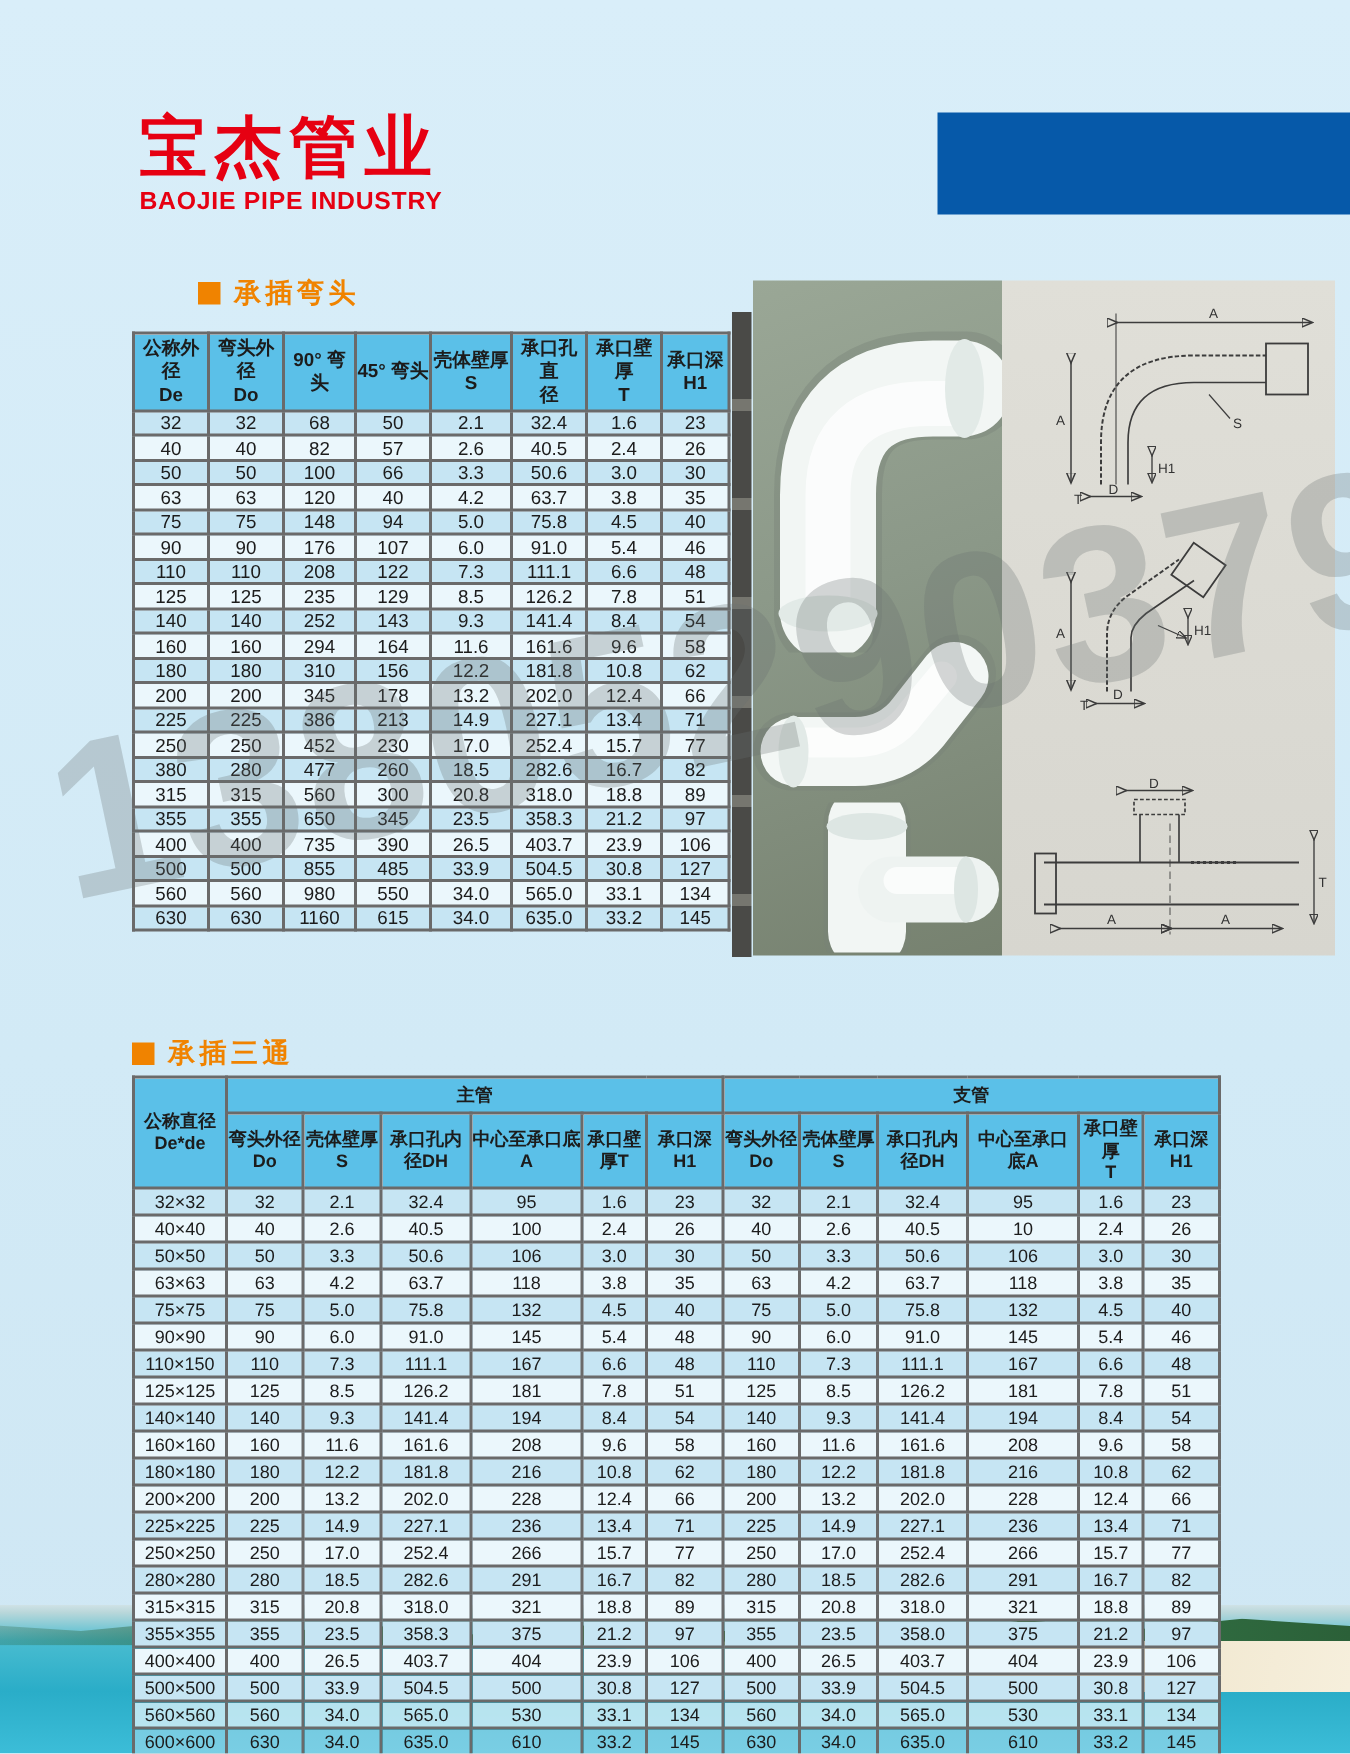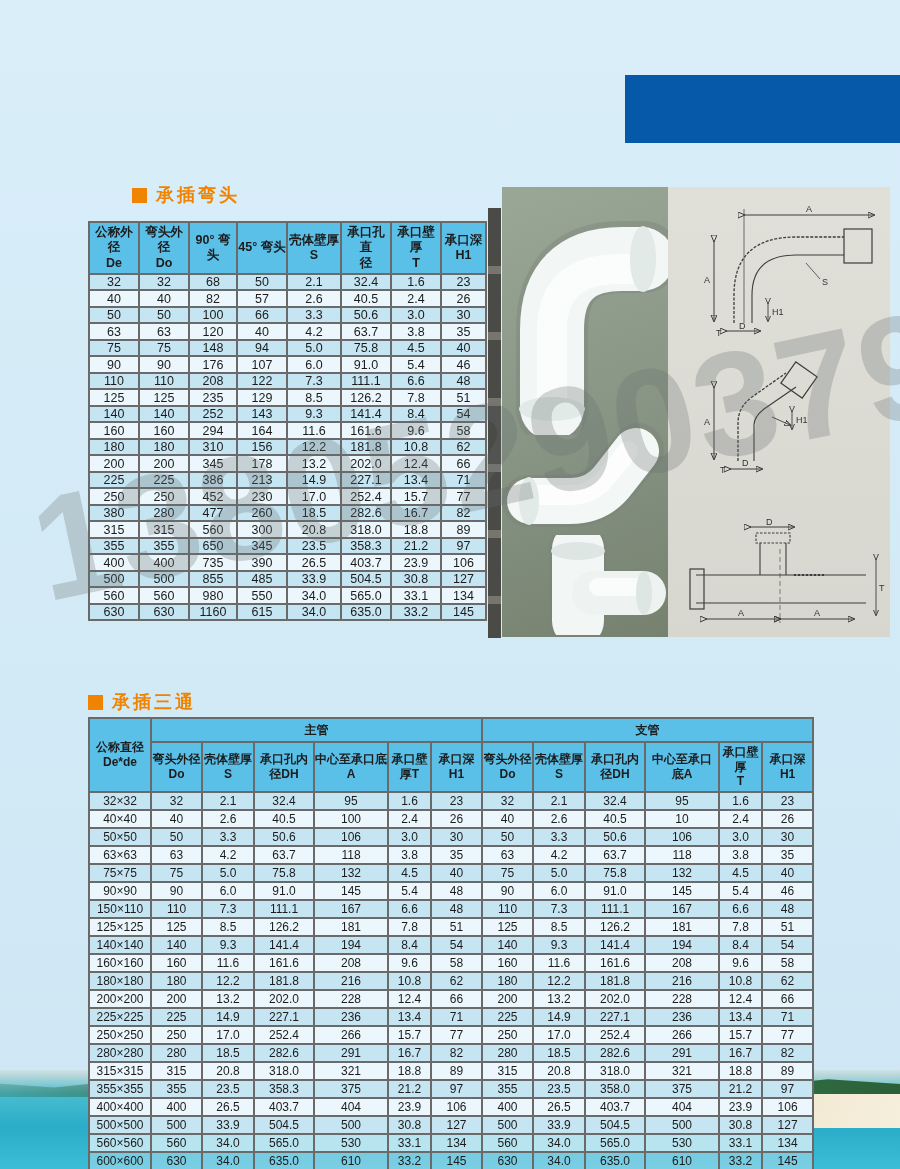--- a/index.html
+++ b/index.html
@@ -66,20 +66,24 @@
 </head>
 <body>
 
 <div class="page">
 
   <div class="beach">
     <div class="trees"></div>
     <div class="sand"></div>
   </div>
 
+  <div class="logo">
+    <div class="logo-cn">宝杰管业</div>
+    <div class="logo-en">BAOJIE PIPE INDUSTRY</div>
+  </div>
   <div class="blue-bar"></div>
 
   <div class="sec-head" id="sec1">
     <span class="sq"></span>
     <span class="txt">承插弯头</span>
   </div>
 
   <table id="t1">
     <colgroup>
       <col style="width:50px">
@@ -554,21 +558,21 @@
           <td>5.4</td>
           <td>48</td>
           <td>90</td>
           <td>6.0</td>
           <td>91.0</td>
           <td>145</td>
           <td>5.4</td>
           <td>46</td>
         </tr>
         <tr>
-          <td>150×110</td>
+          <td>110×150</td>
           <td>110</td>
           <td>7.3</td>
           <td>111.1</td>
           <td>167</td>
           <td>6.6</td>
           <td>48</td>
           <td>110</td>
           <td>7.3</td>
           <td>111.1</td>
           <td>167</td>

